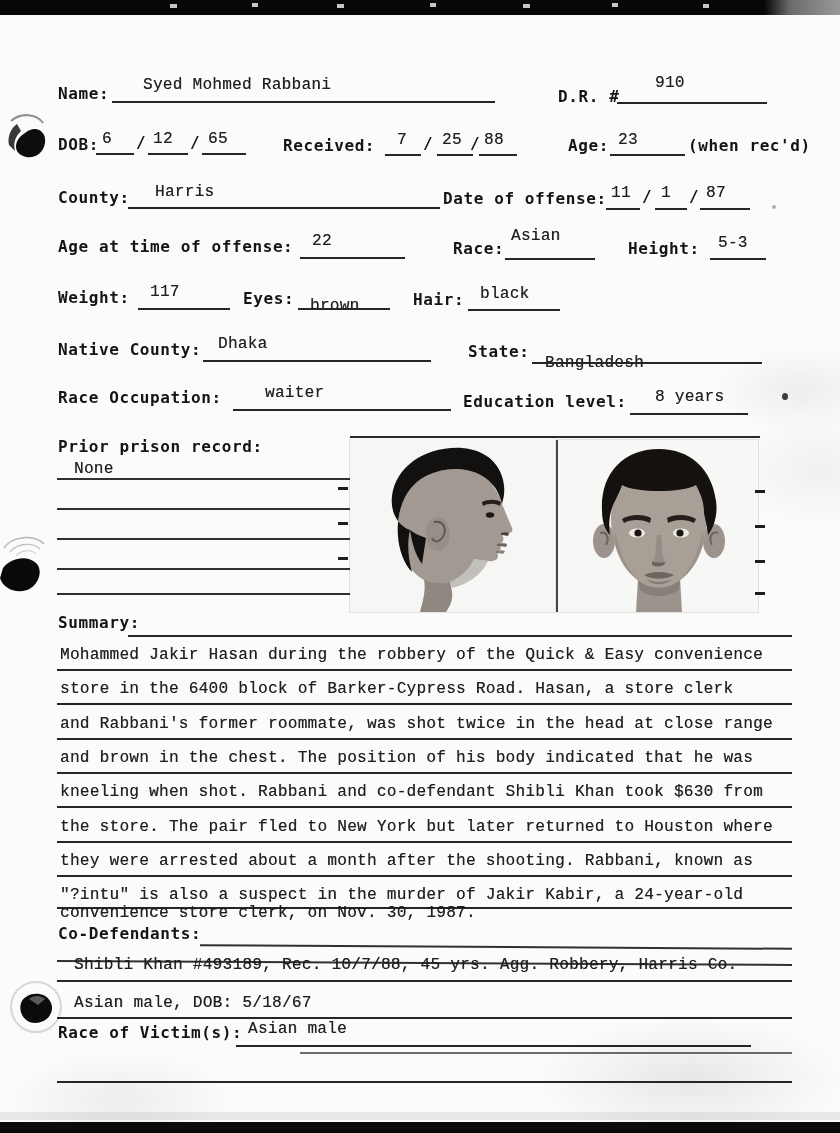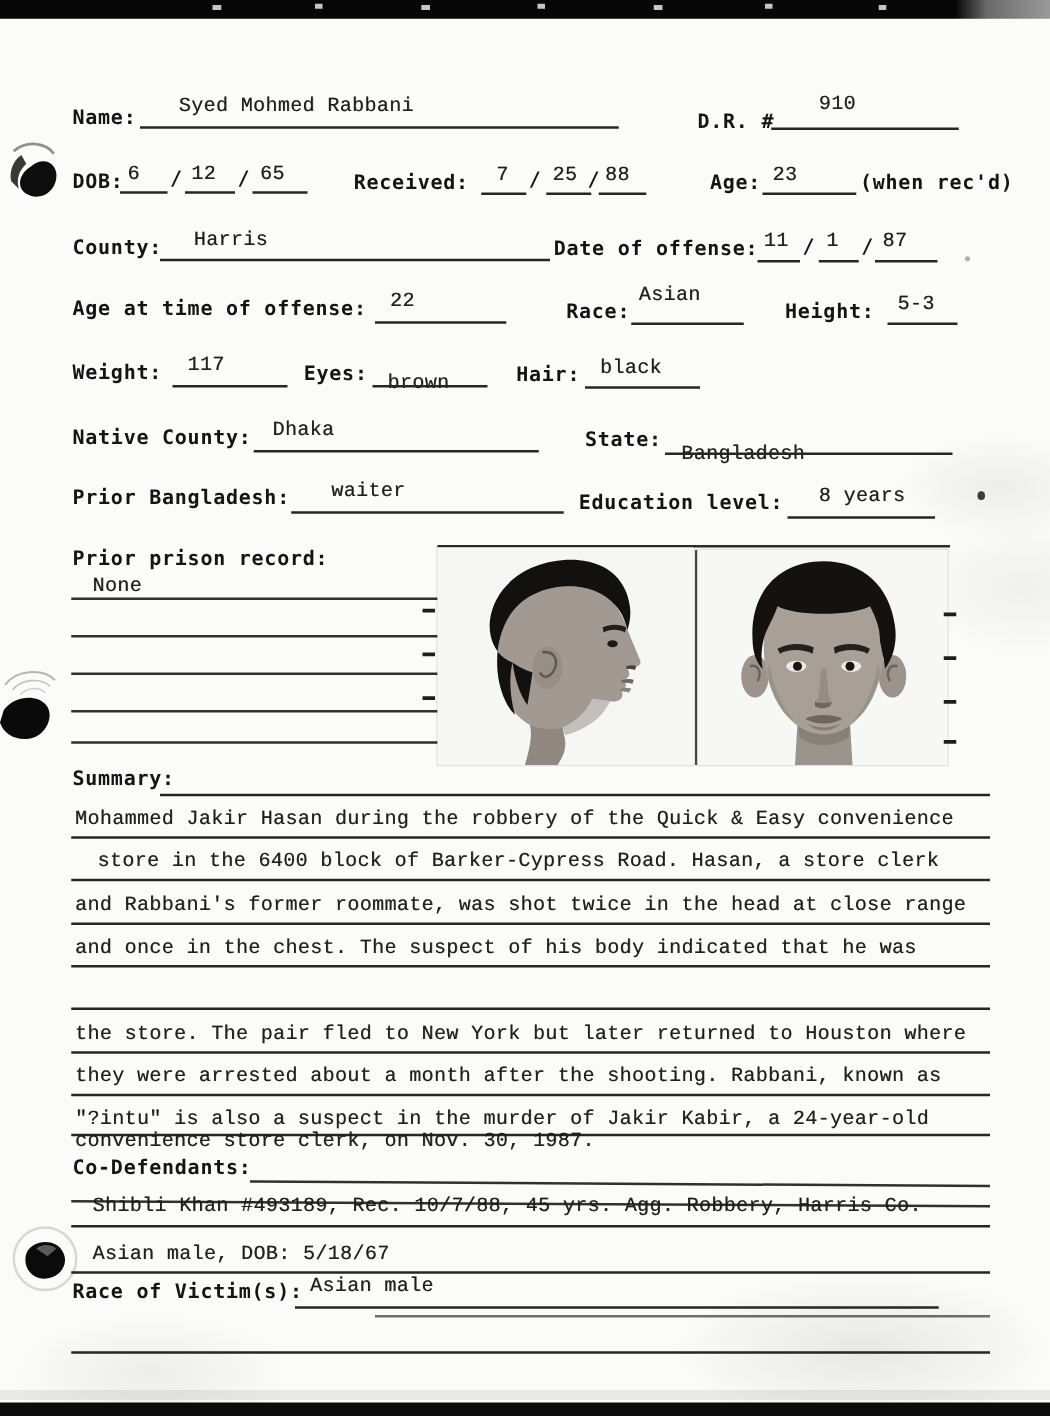--- a/index.html
+++ b/index.html
@@ -143,21 +143,21 @@
   <div class="val" style="left:480px;top:286px;">black</div>
   <div class="rule" style="left:468px;top:309px;width:92px;"></div>
 
   <div class="lbl" style="left:58px;top:341px;">Native County:</div>
   <div class="val" style="left:218px;top:336px;">Dhaka</div>
   <div class="rule" style="left:203px;top:360px;width:228px;"></div>
   <div class="lbl" style="left:468px;top:343px;">State:</div>
   <div class="val" style="left:545px;top:355px;">Bangladesh</div>
   <div class="rule" style="left:532px;top:362px;width:230px;"></div>
 
-  <div class="lbl" style="left:58px;top:389px;">Prior Bangladesh:</div>
+  <div class="lbl" style="left:58px;top:389px;">Race Occupation:</div>
   <div class="val" style="left:265px;top:385px;">waiter</div>
   <div class="rule" style="left:233px;top:409px;width:218px;"></div>
   <div class="lbl" style="left:463px;top:393px;">Education level:</div>
   <div class="val" style="left:655px;top:389px;">8 years</div>
   <div class="rule" style="left:630px;top:413px;width:118px;"></div>
 
   <div class="lbl" style="left:58px;top:438px;">Prior prison record:</div>
   <div class="val" style="left:74px;top:461px;">None</div>
   <div class="rule thin" style="left:57px;top:478px;width:294px;"></div>
   <div class="rule thin" style="left:57px;top:508px;width:294px;"></div>
@@ -217,26 +217,27 @@
   <div class="tick" style="left:338px;top:557px;"></div>
   <div class="tick" style="left:755px;top:490px;"></div>
   <div class="tick" style="left:755px;top:525px;"></div>
   <div class="tick" style="left:755px;top:560px;"></div>
   <div class="tick" style="left:755px;top:592px;"></div>
 
   <div class="lbl" style="left:58px;top:614px;">Summary:</div>
   <div class="rule" style="left:128px;top:635px;width:664px;"></div>
   <div class="val" style="left:60px;top:647px;">Mohammed Jakir Hasan during the robbery of the Quick &amp; Easy convenience</div>
   <div class="rule" style="left:57px;top:669px;width:735px;"></div>
-  <div class="val" style="left:60px;top:681px;margin-left:18px;">store in the 6400 block of Barker-Cypress Road. Hasan, a store clerk</div>
+  <div class="val" style="left:60px;top:681px;">store in the 6400 block of Barker-Cypress Road. Hasan, a store clerk</div>
   <div class="rule" style="left:57px;top:703px;width:735px;"></div>
   <div class="val" style="left:60px;top:716px;">and Rabbani's former roommate, was shot twice in the head at close range</div>
   <div class="rule" style="left:57px;top:738px;width:735px;"></div>
-  <div class="val" style="left:60px;top:750px;">and once in the chest. The suspect of his body indicated that he was</div>
+  <div class="val" style="left:60px;top:750px;">and brown in the chest. The position of his body indicated that he was</div>
   <div class="rule" style="left:57px;top:772px;width:735px;"></div>
+  <div class="val" style="left:60px;top:784px;">kneeling when shot. Rabbani and co-defendant Shibli Khan took $630 from</div>
   <div class="rule" style="left:57px;top:806px;width:735px;"></div>
   <div class="val" style="left:60px;top:819px;">the store. The pair fled to New York but later returned to Houston where</div>
   <div class="rule" style="left:57px;top:841px;width:735px;"></div>
   <div class="val" style="left:60px;top:853px;">they were arrested about a month after the shooting. Rabbani, known as</div>
   <div class="rule" style="left:57px;top:875px;width:735px;"></div>
   <div class="val" style="left:60px;top:887px;">"?intu" is also a suspect in the murder of Jakir Kabir, a 24-year-old</div>
   <div class="rule" style="left:57px;top:907px;width:735px;"></div>
   <div class="val" style="left:60px;top:905px;">convenience store clerk, on Nov. 30, 1987.</div>
 
   <div class="lbl" style="left:58px;top:925px;">Co-Defendants:</div>

